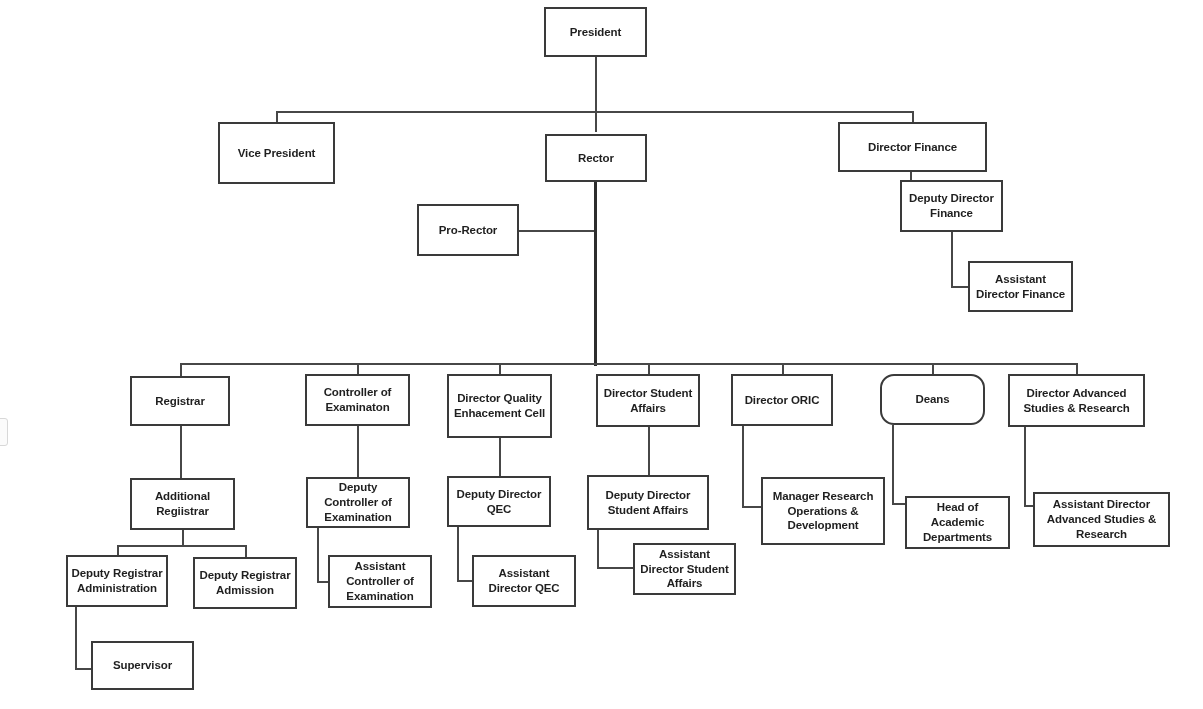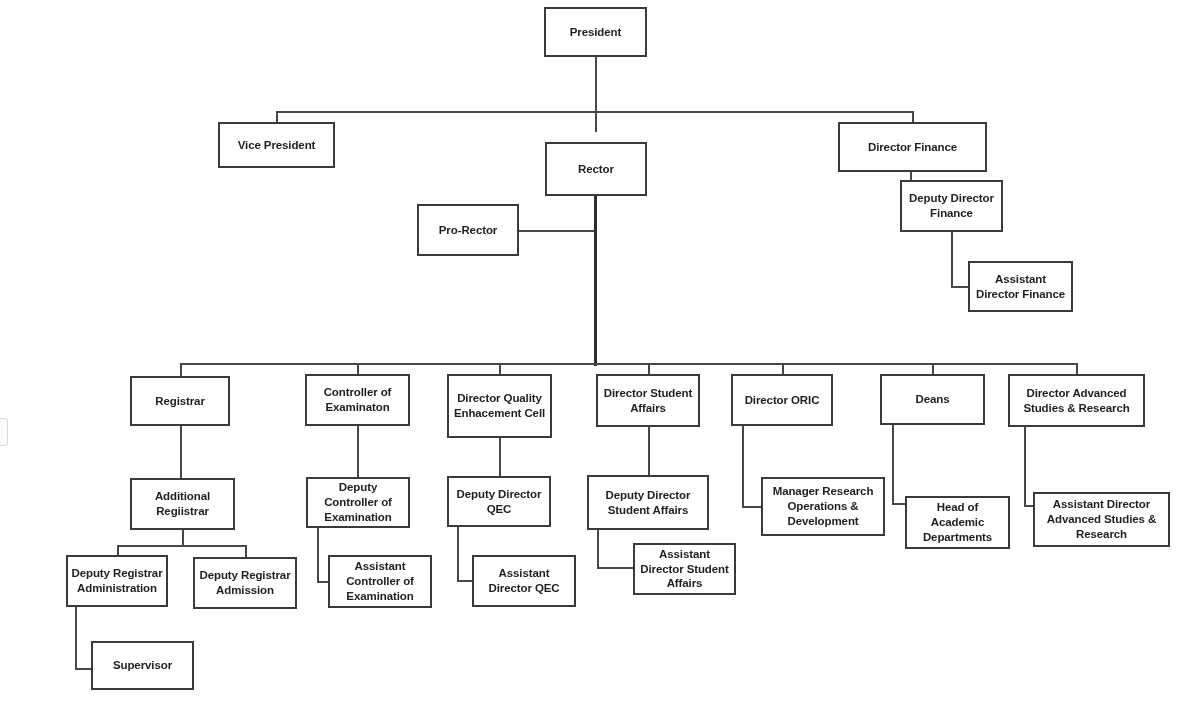--- a/index.html
+++ b/index.html
@@ -81,49 +81,49 @@
       <div class="connector" style="left: 597px; top: 567px; width: 38px; height: 2px;"></div>
       <div class="connector" style="left: 742px; top: 426px; width: 2px; height: 82px;"></div>
       <div class="connector" style="left: 742px; top: 506px; width: 21px; height: 2px;"></div>
       <div class="connector" style="left: 892px; top: 425px; width: 2px; height: 80px;"></div>
       <div class="connector" style="left: 892px; top: 503px; width: 15px; height: 2px;"></div>
       <div class="connector" style="left: 1024px; top: 427px; width: 2px; height: 80px;"></div>
       <div class="connector" style="left: 1024px; top: 505px; width: 11px; height: 2px;"></div>
     </div>
   <div>
       <div class="node" style="left: 544px; top: 7px; width: 103px; height: 50px;">President</div>
-      <div class="node" style="left: 218px; top: 122px; width: 117px; height: 46px;">Vice President</div>
-      <div class="node" style="left: 545px; top: 142px; width: 102px; height: 54px;">Rector</div>
+      <div class="node" style="left: 218px; top: 122px; width: 117px; height: 62px;">Vice President</div>
+      <div class="node" style="left: 545px; top: 134px; width: 102px; height: 48px;">Rector</div>
       <div class="node" style="left: 838px; top: 122px; width: 149px; height: 50px;">Director Finance</div>
       <div class="node" style="left: 417px; top: 204px; width: 102px; height: 52px;">Pro-Rector</div>
       <div class="node" style="left: 900px; top: 180px; width: 103px; height: 52px;">Deputy Director
 Finance</div>
       <div class="node" style="left: 968px; top: 261px; width: 105px; height: 51px;">Assistant
 Director Finance</div>
       <div class="node" style="left: 130px; top: 376px; width: 100px; height: 50px;">Registrar</div>
       <div class="node" style="left: 305px; top: 374px; width: 105px; height: 52px;">Controller of
 Examinaton</div>
       <div class="node" style="left: 447px; top: 374px; width: 105px; height: 64px;">Director Quality
 Enhacement Cell</div>
       <div class="node" style="left: 596px; top: 374px; width: 104px; height: 53px;">Director Student
 Affairs</div>
       <div class="node" style="left: 731px; top: 374px; width: 102px; height: 52px;">Director ORIC</div>
-      <div class="node" style="left: 880px; top: 374px; width: 105px; height: 51px;">Deans</div>
+      <div class="node" style="left: 880px; top: 374px; width: 105px; height: 51px; border-radius: 14px;">Deans</div>
       <div class="node" style="left: 1008px; top: 374px; width: 137px; height: 53px;">Director Advanced
 Studies &amp; Research</div>
       <div class="node" style="left: 130px; top: 478px; width: 105px; height: 52px;">Additional
 Regiistrar</div>
       <div class="node" style="left: 306px; top: 477px; width: 104px; height: 51px;">Deputy
 Controller of
 Examination</div>
       <div class="node" style="left: 447px; top: 476px; width: 104px; height: 51px;">Deputy Director
 QEC</div>
       <div class="node" style="left: 587px; top: 475px; width: 122px; height: 55px;">Deputy Director
 Student Affairs</div>
-      <div class="node" style="left: 761px; top: 477px; width: 124px; height: 59px;">Manager Research
+      <div class="node" style="left: 761px; top: 477px; width: 124px; height: 68px;">Manager Research
 Operations &amp;
 Development</div>
       <div class="node" style="left: 905px; top: 477px; width: 105px; height: 53px; margin-top: 19px;">Head of
 Academic
 Departments</div>
       <div class="node" style="left: 1033px; top: 478px; width: 137px; height: 55px; margin-top: 14px;">Assistant Director
 Advanced Studies &amp;
 Research</div>
       <div class="node" style="left: 66px; top: 555px; width: 102px; height: 52px;">Deputy Registrar
 Administration</div>

